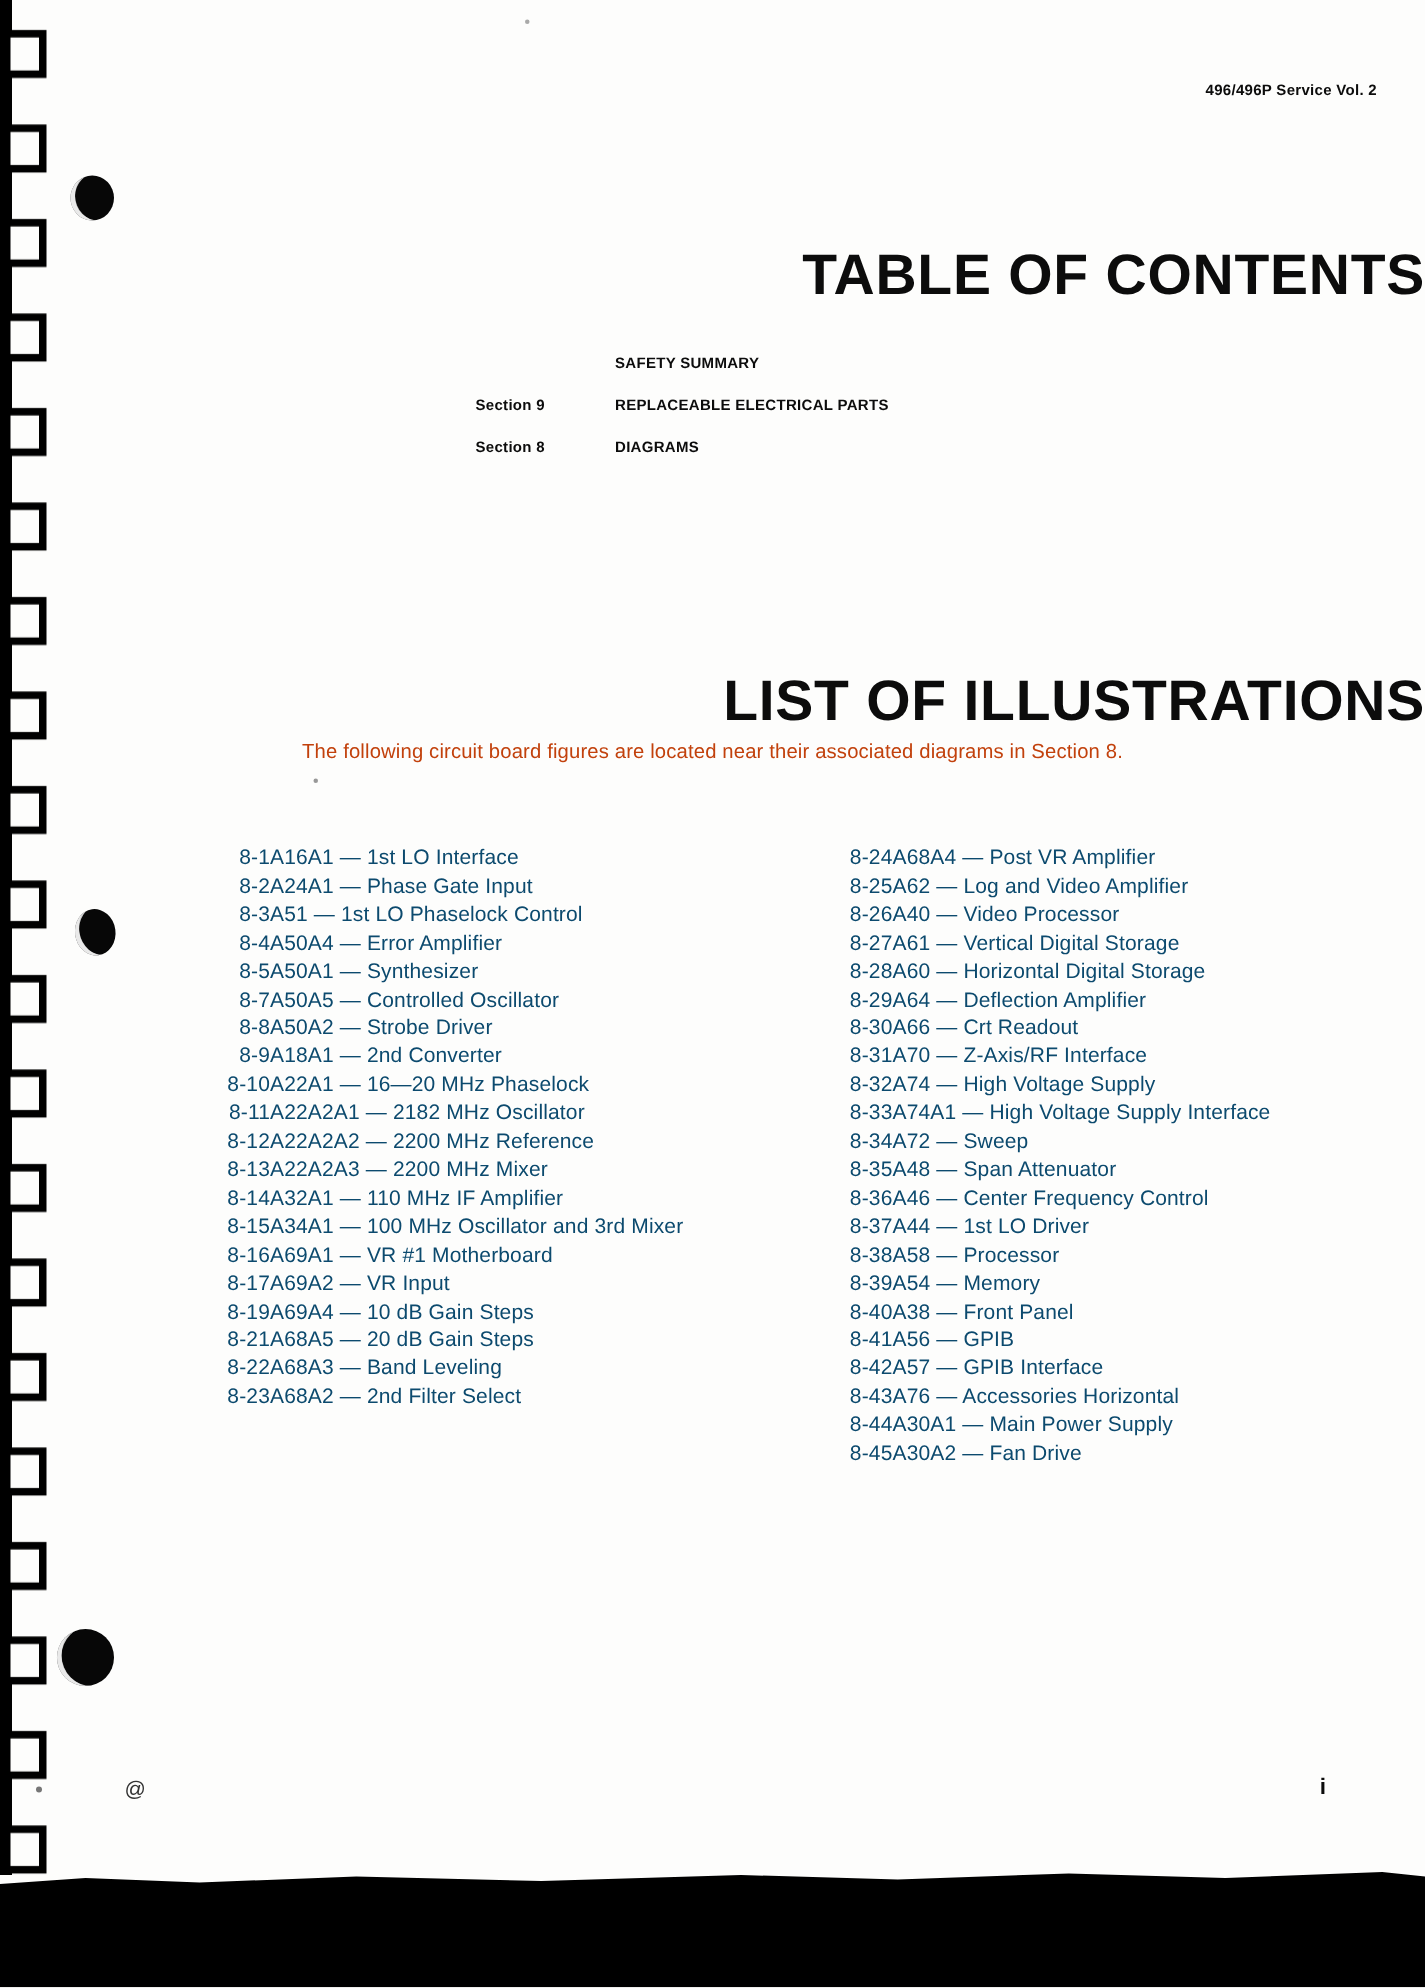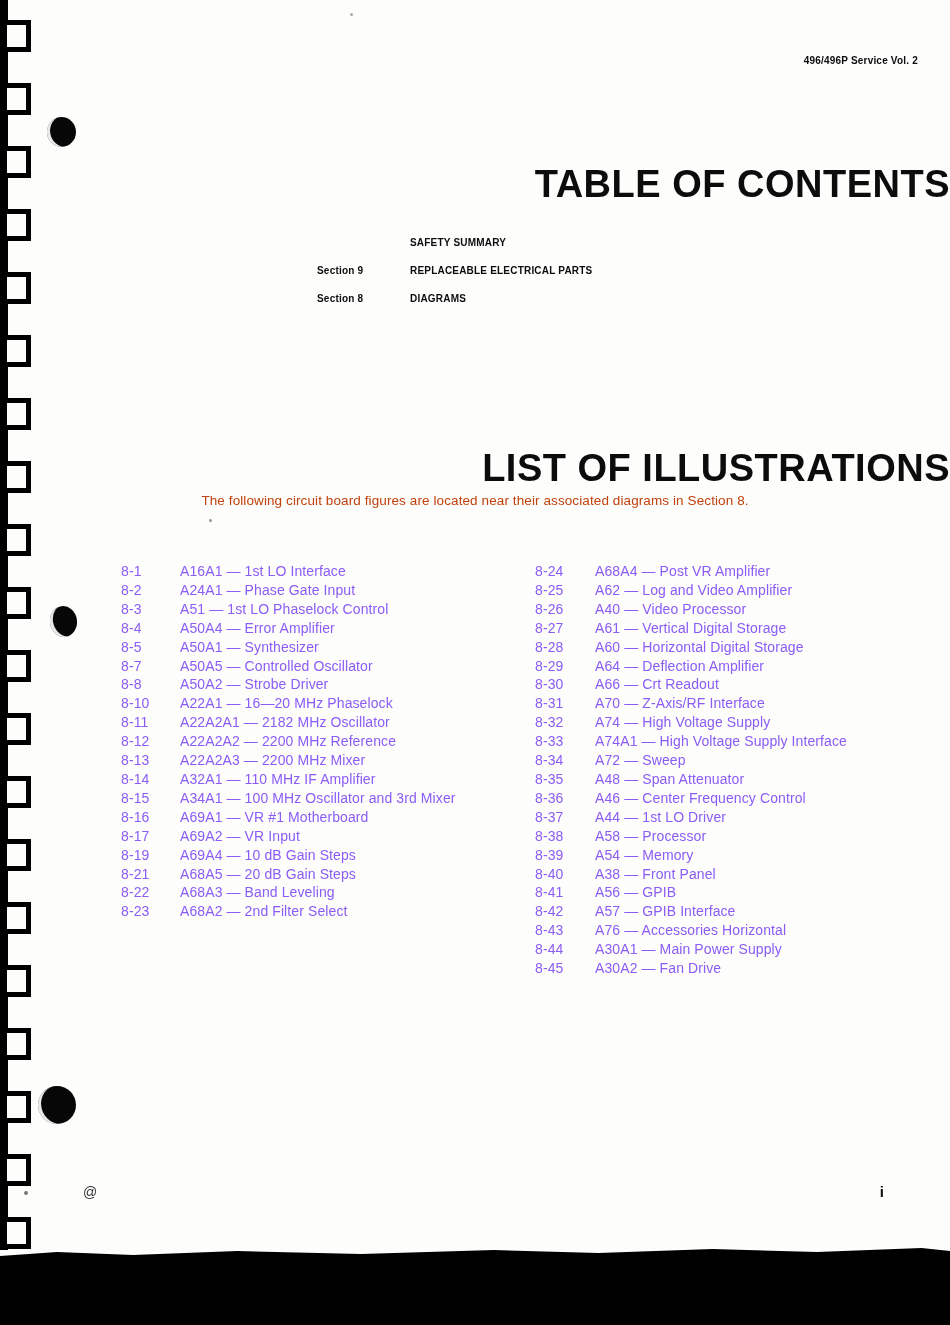--- a/index.html
+++ b/index.html
@@ -34,21 +34,21 @@
   .toc-title{top:134px;}
   .loi-title{top:418px;}
 
   
   .toc-block{left:317px;top:228px;font-size:10px;font-weight:bold;letter-spacing:.2px;}
   .toc-row{display:flex;height:28px;align-items:center;}
   .toc-sec{width:93px;flex:0 0 93px;}
 
   
   .loi-intro{left:0;right:0;top:493px;text-align:center;font-size:13.5px;color:#c2410c;letter-spacing:.1px;}
-  .loi-col{top:562px;font-size:14px;line-height:18.9px;letter-spacing:.1px;color:#8b5cf6;}
+  .loi-col{top:562px;font-size:14px;line-height:18.9px;letter-spacing:.1px;color:#0c4a6e;text-align:right;}
   .loi-left{left:121px;}
   .loi-right{left:535px;}
   .fig-row{display:flex;white-space:nowrap;}
   .fig-num{flex:0 0 59px;}
   .loi-right .fig-num{flex:0 0 60px;}
 </style>
 </head>
 <body>
 
 <svg class="abs comb-edge" width="36" height="1250" xmlns="http://www.w3.org/2000/svg">
@@ -114,20 +114,24 @@
     </div>
     <div class="fig-row">
       <span class="fig-num">8-7</span>
       <span class="fig-label">A50A5 — Controlled Oscillator</span>
     </div>
     <div class="fig-row">
       <span class="fig-num">8-8</span>
       <span class="fig-label">A50A2 — Strobe Driver</span>
     </div>
     <div class="fig-row">
+      <span class="fig-num">8-9</span>
+      <span class="fig-label">A18A1 — 2nd Converter</span>
+    </div>
+    <div class="fig-row">
       <span class="fig-num">8-10</span>
       <span class="fig-label">A22A1 — 16—20 MHz Phaselock</span>
     </div>
     <div class="fig-row">
       <span class="fig-num">8-11</span>
       <span class="fig-label">A22A2A1 — 2182 MHz Oscillator</span>
     </div>
     <div class="fig-row">
       <span class="fig-num">8-12</span>
       <span class="fig-label">A22A2A2 — 2200 MHz Reference</span>

